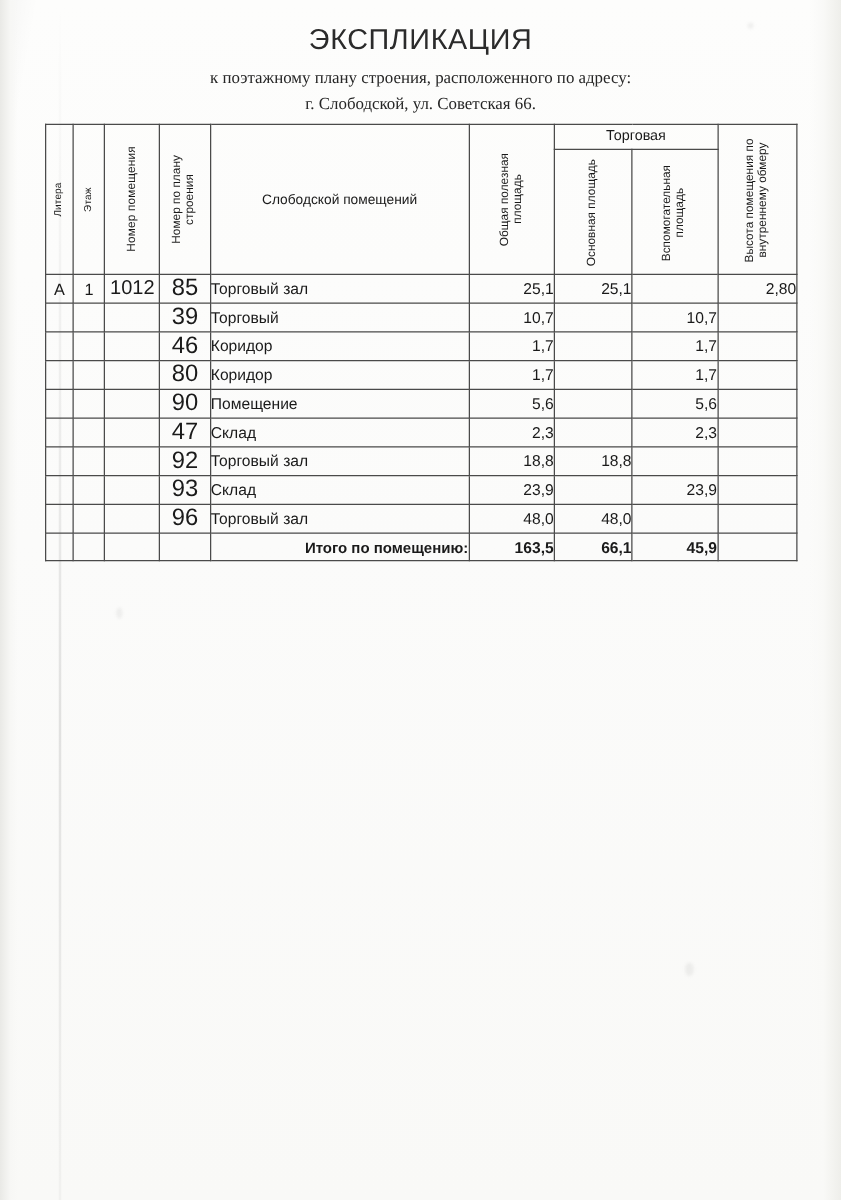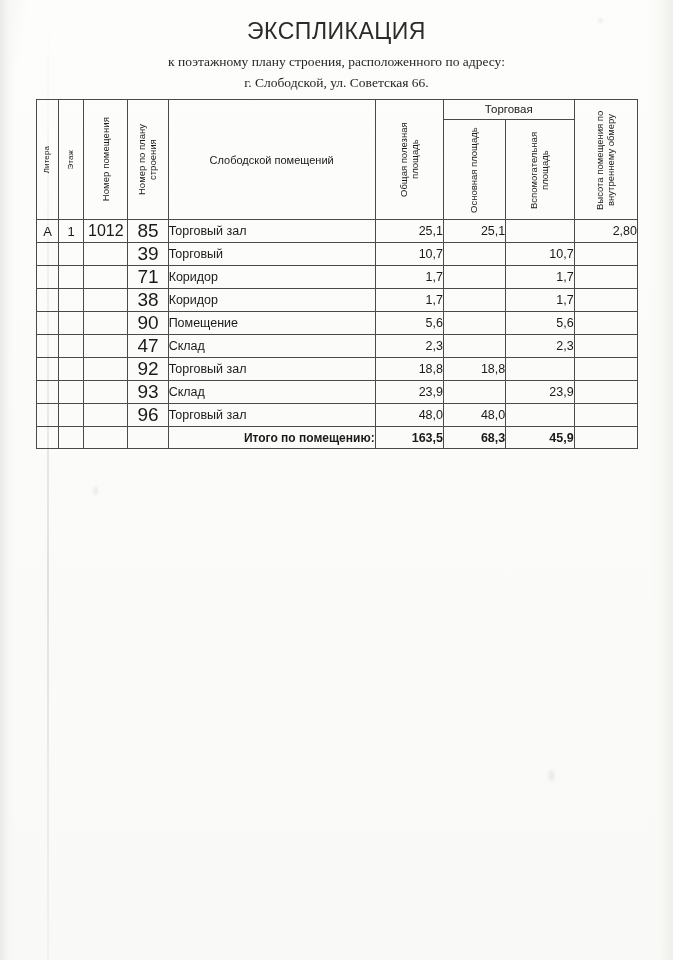--- a/index.html
+++ b/index.html
@@ -263,33 +263,33 @@
           <td class="c-num">10,7</td>
           <td class="c-num-h"></td>
           <td class="c-num">10,7</td>
           <td class="c-num"></td>
         </tr>
 
         <tr class="data-row">
           <td class="c-lit"></td>
           <td class="c-floor"></td>
           <td class="c-room"></td>
-          <td class="c-plan">71</td>
+          <td class="c-plan">46</td>
           <td class="c-name">Коридор</td>
           <td class="c-num">1,7</td>
           <td class="c-num-h"></td>
           <td class="c-num">1,7</td>
           <td class="c-num"></td>
         </tr>
 
         <tr class="data-row">
           <td class="c-lit"></td>
           <td class="c-floor"></td>
           <td class="c-room"></td>
-          <td class="c-plan">38</td>
+          <td class="c-plan">80</td>
           <td class="c-name">Коридор</td>
           <td class="c-num">1,7</td>
           <td class="c-num-h"></td>
           <td class="c-num">1,7</td>
           <td class="c-num"></td>
         </tr>
 
         <tr class="data-row">
           <td class="c-lit"></td>
           <td class="c-floor"></td>
@@ -350,21 +350,21 @@
           <td class="c-num"></td>
         </tr>
 
         <tr class="total-row">
           <td></td>
           <td></td>
           <td></td>
           <td></td>
           <td class="total-label">Итого по помещению:</td>
           <td class="c-num">163,5</td>
-          <td class="c-num-h">68,3</td>
+          <td class="c-num-h">66,1</td>
           <td class="c-num">45,9</td>
           <td class="c-num"></td>
         </tr>
 
       </tbody>
     </table>
   </div>
 </div>
 
 </body></html>

